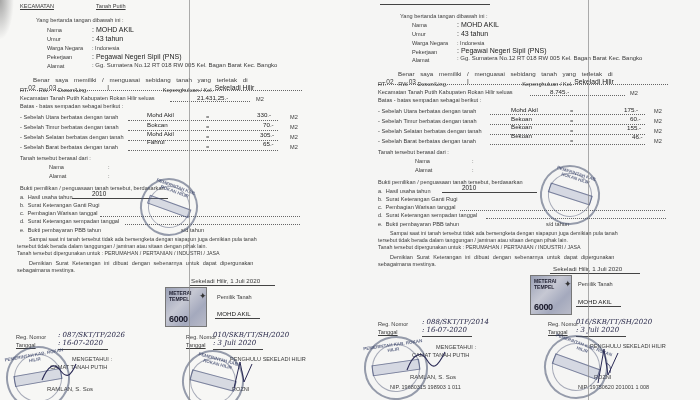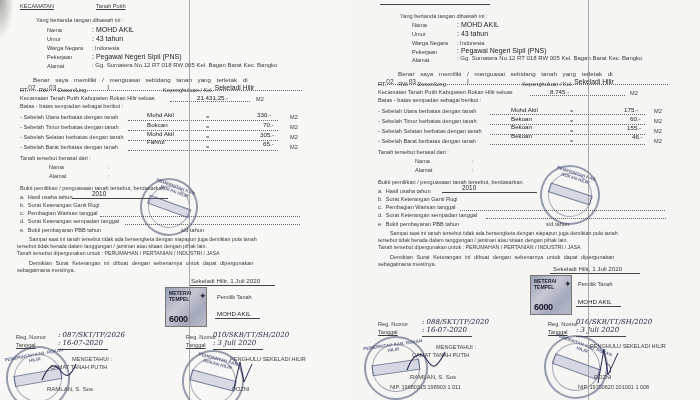--- a/index.html
+++ b/index.html
@@ -247,21 +247,21 @@
   <div class="meterai" style="left:180px;top:275px;">
     <span class="mt" style="left:3px;top:2px;">METERAI TEMPEL</span>
     <span class="amt">6000</span>
   </div>
   <span class="garuda" style="left:214px;top:279px;">✦</span>
   <span class="t" style="left:228px;top:281px;">Pemilik Tanah</span>
   <span class="t b" style="left:228px;top:298px;font-size:6.2px;">MOHD AKIL</span>
   <div class="sline" style="left:226px;top:306px;width:45px;"></div>
 
   <span class="t" style="left:28px;top:321px;">Reg. Nomor</span>
-  <span class="t hand" style="left:72px;top:319px;">: <span>088/SKT/TP/2020</span></span>
+  <span class="t hand" style="left:72px;top:319px;">: <span>088/SKT/TP/2014</span></span>
   <span class="t ul" style="left:28px;top:329px;">Tanggal</span>
   <span class="t hand" style="left:72px;top:327px;">: <span>16-07-2020</span></span>
   <div class="sline" style="left:72px;top:336px;width:50px;"></div>
 
   <span class="t" style="left:198px;top:321px;">Reg. Nomor :</span>
   <span class="t hand" style="left:226px;top:319px;">016/SKB/TT/SH/2020</span>
   <span class="t ul" style="left:198px;top:329px;">Tanggal</span>
   <span class="t hand" style="left:226px;top:327px;">: <span>3 Juli 2020</span></span>
   <div class="sline" style="left:226px;top:336px;width:50px;"></div>
 

